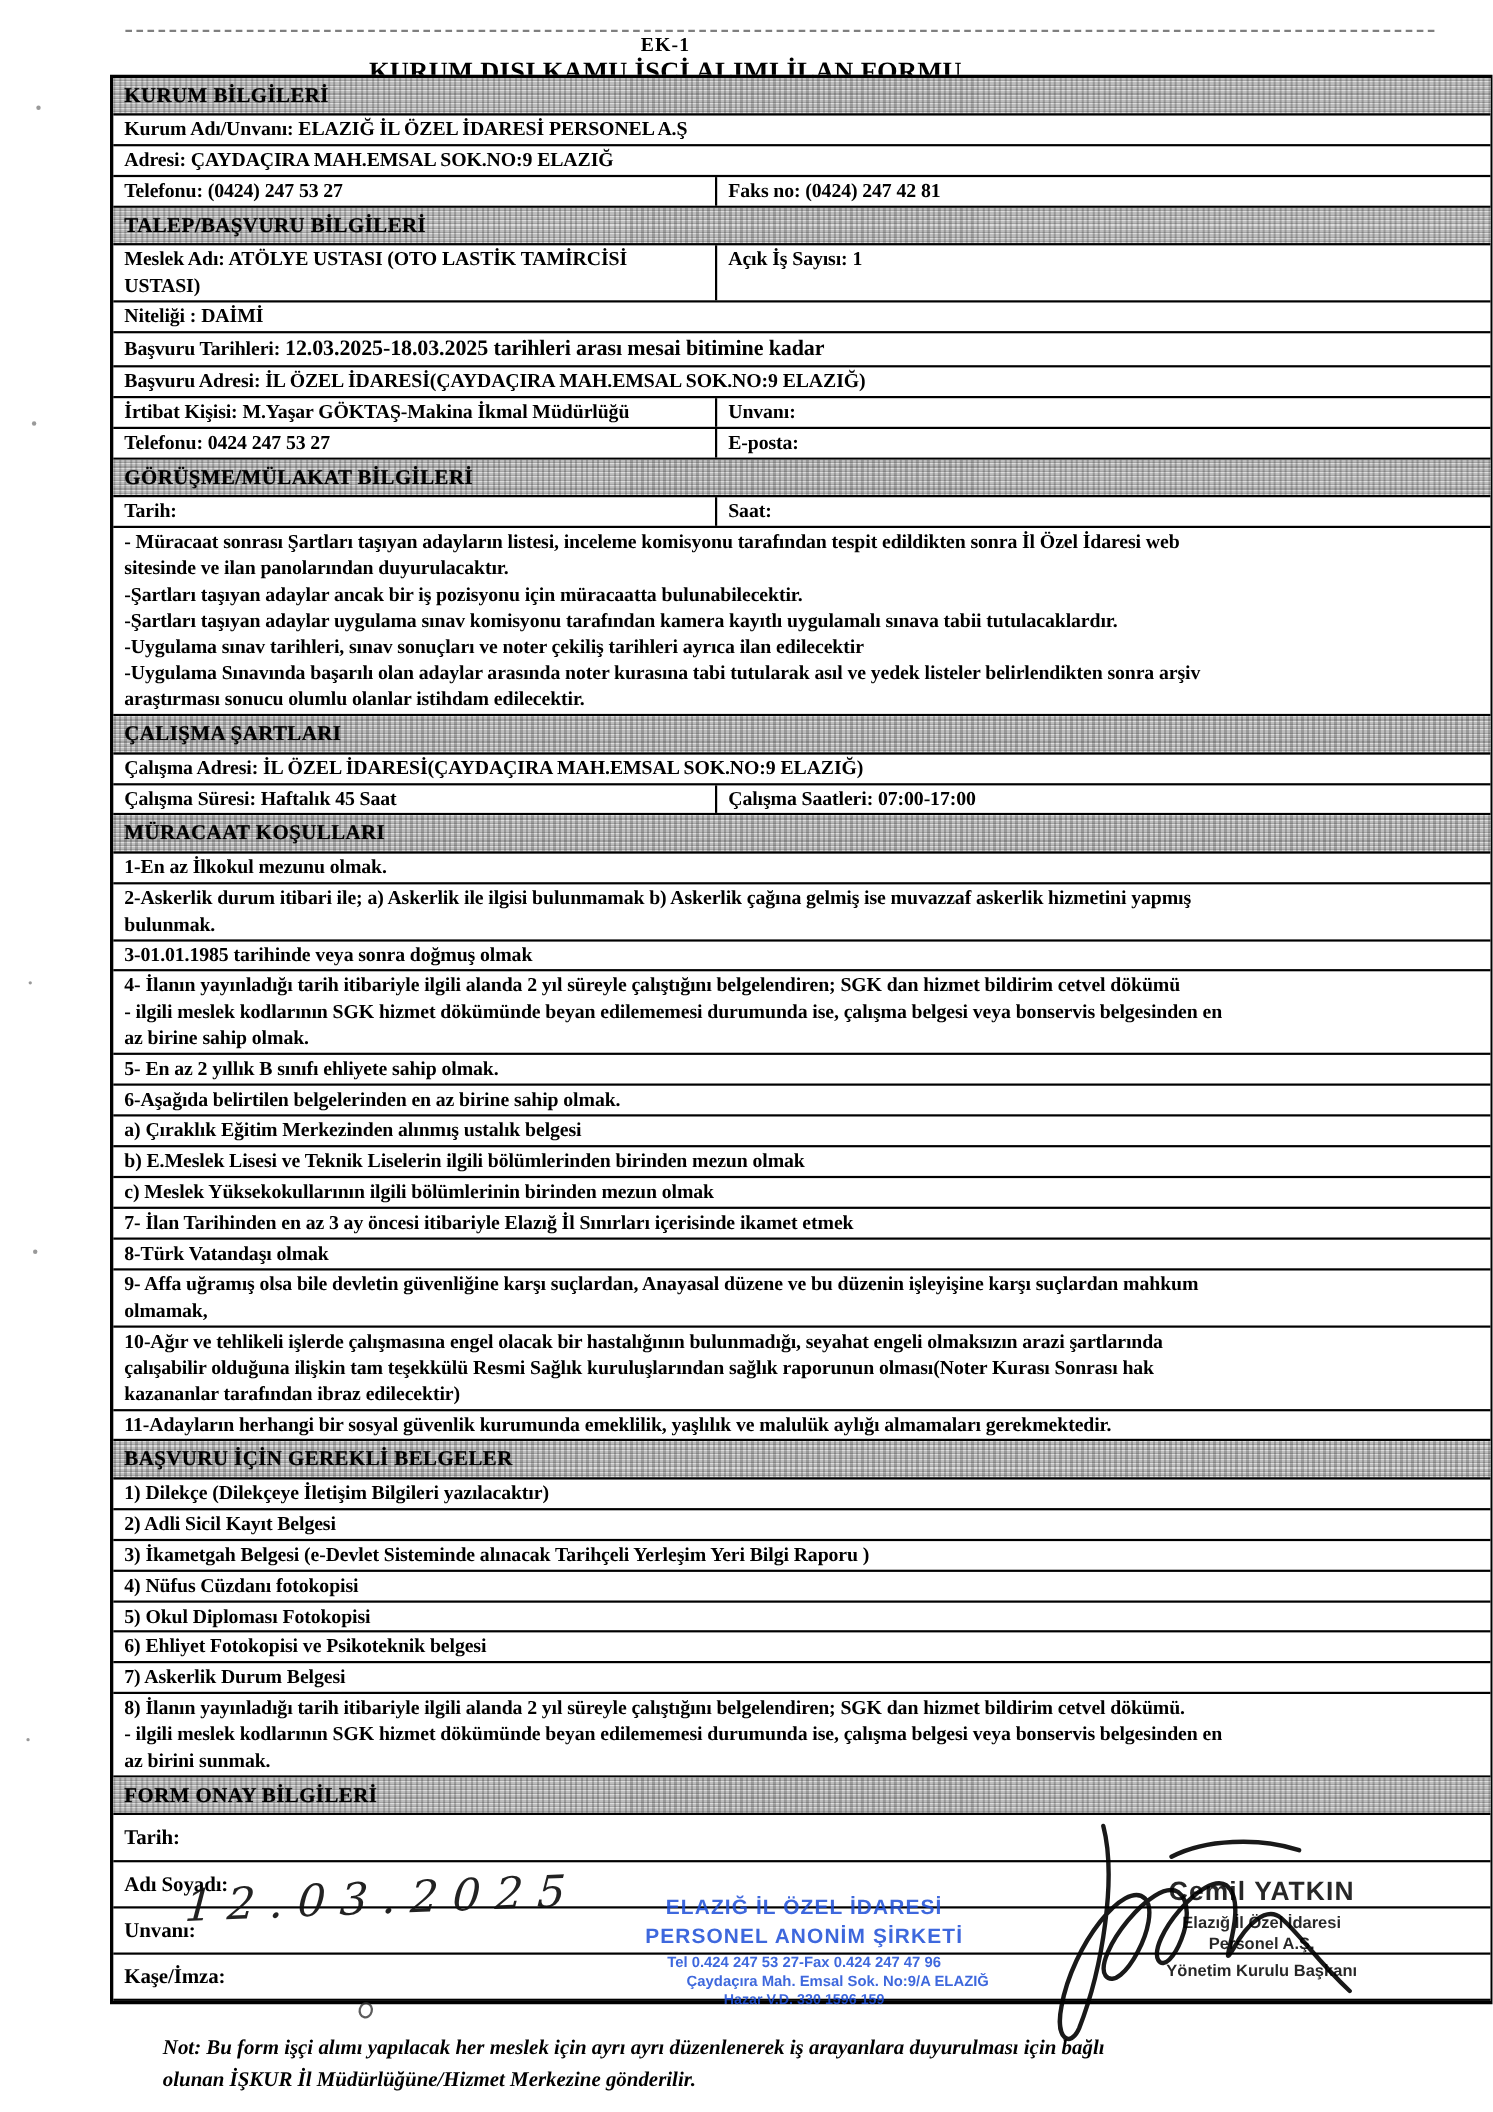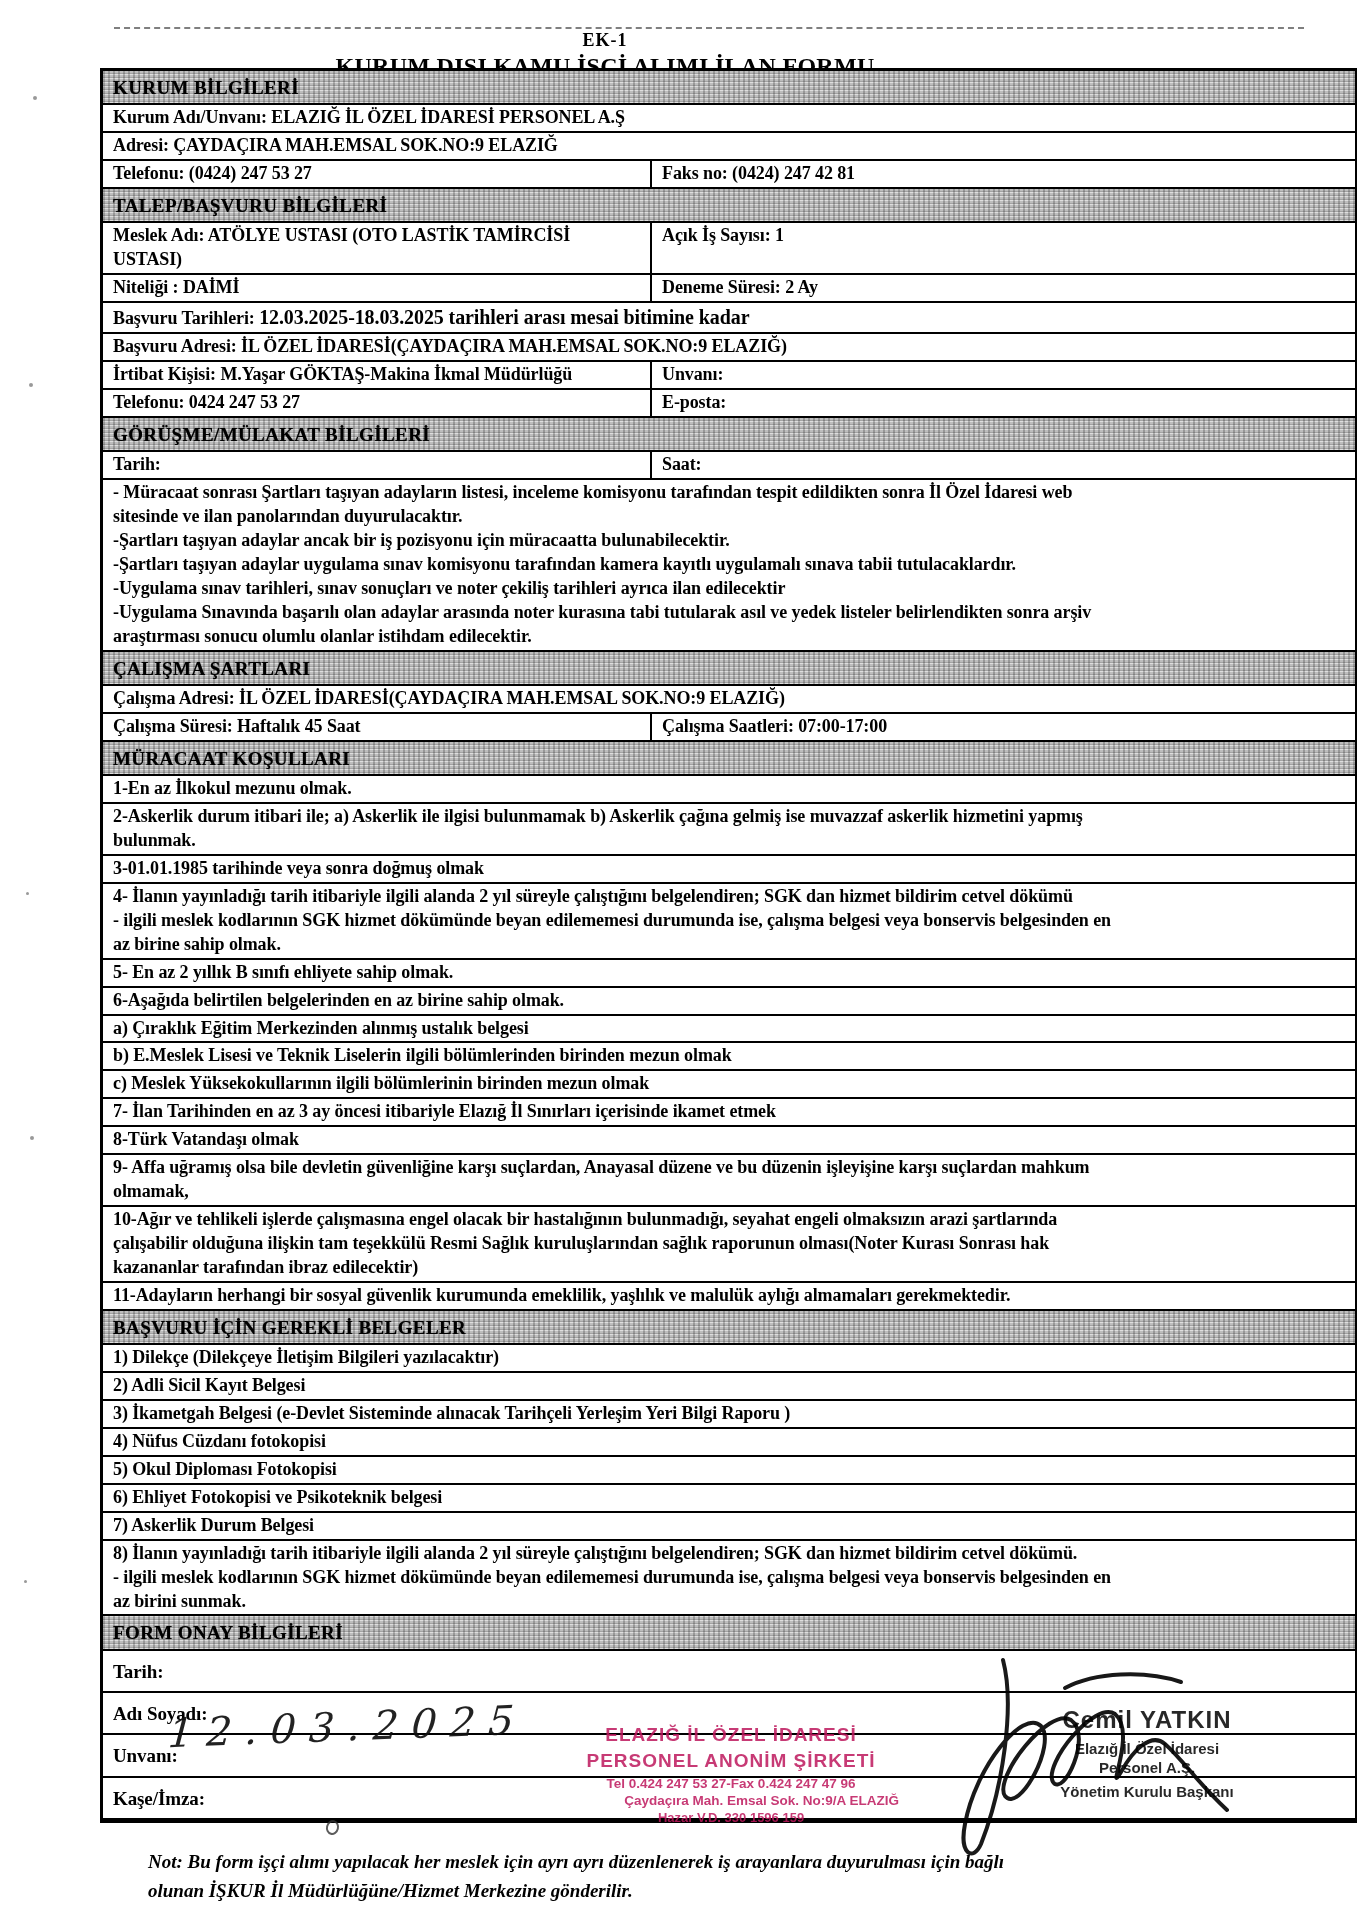--- a/index.html
+++ b/index.html
@@ -38,21 +38,21 @@
   
   .note{position:absolute;left:148px;top:1848px;width:910px;font-style:italic;font-weight:700;
         font-size:19px;line-height:1.5;}
   .note .note-label{font-weight:700;}
 
   
   .handwritten-date{position:absolute;left:168px;top:1702px;width:430px;
     font-family:"DejaVu Serif",serif;font-style:italic;font-weight:400;
     font-size:40px;letter-spacing:13px;color:#101010;transform:rotate(-2.2deg) skewX(-6deg);opacity:.92;}
   .stamp{position:absolute;left:563px;top:1722px;width:336px;text-align:center;
-    font-family:"Liberation Sans",sans-serif;color:#be185d;opacity:.85;filter:blur(.3px);}
+    font-family:"Liberation Sans",sans-serif;color:#1d4ed8;opacity:.85;filter:blur(.3px);}
   .stamp-l1,.stamp-l2{font-weight:700;font-size:19px;letter-spacing:1px;line-height:1.35;}
   .stamp-l3{font-weight:700;font-size:13.5px;margin-top:3px;}
   .stamp-l4{font-weight:700;font-size:13.5px;margin-top:2px;text-align:right;}
   .stamp-l5{font-weight:700;font-size:13px;margin-top:2px;}
   .signer{position:absolute;left:1012px;top:1706px;width:270px;text-align:center;
     font-family:"Liberation Sans",sans-serif;color:#151515;opacity:.92;}
   .signer-name{font-weight:700;font-size:24px;letter-spacing:1px;line-height:1.2;}
   .signer-org{font-weight:700;font-size:15px;line-height:1.3;margin-top:4px;}
   .signature-svg{position:absolute;left:945px;top:1648px;width:330px;height:218px;}
   .stray-mark{position:absolute;left:326px;top:1820px;width:9px;height:11px;border:2px solid #333;
@@ -101,23 +101,20 @@
           <div class="t">Meslek Adı: ATÖLYE USTASI (OTO LASTİK TAMİRCİSİ USTASI)</div>
         </div>
         <div class="cell-right">
           <div class="t">Açık İş Sayısı: 1</div>
         </div>
       </div>
       <div class="trow split">
         <div class="cell-left">
           <div class="t">Niteliği : DAİMİ</div>
         </div>
-        <div class="cell-right">
-          <div class="t">Deneme Süresi: 2 Ay</div>
-        </div>
       </div>
       <div class="trow single">
         <div class="t"><span>Başvuru Tarihleri: </span><span class="val-big">12.03.2025-18.03.2025 tarihleri arası mesai bitimine kadar</span></div>
       </div>
       <div class="trow single">
         <div class="t">Başvuru Adresi: İL ÖZEL İDARESİ(ÇAYDAÇIRA MAH.EMSAL SOK.NO:9 ELAZIĞ)</div>
       </div>
       <div class="trow split">
         <div class="cell-left">
           <div class="t">İrtibat Kişisi: M.Yaşar GÖKTAŞ-Makina İkmal Müdürlüğü</div>

